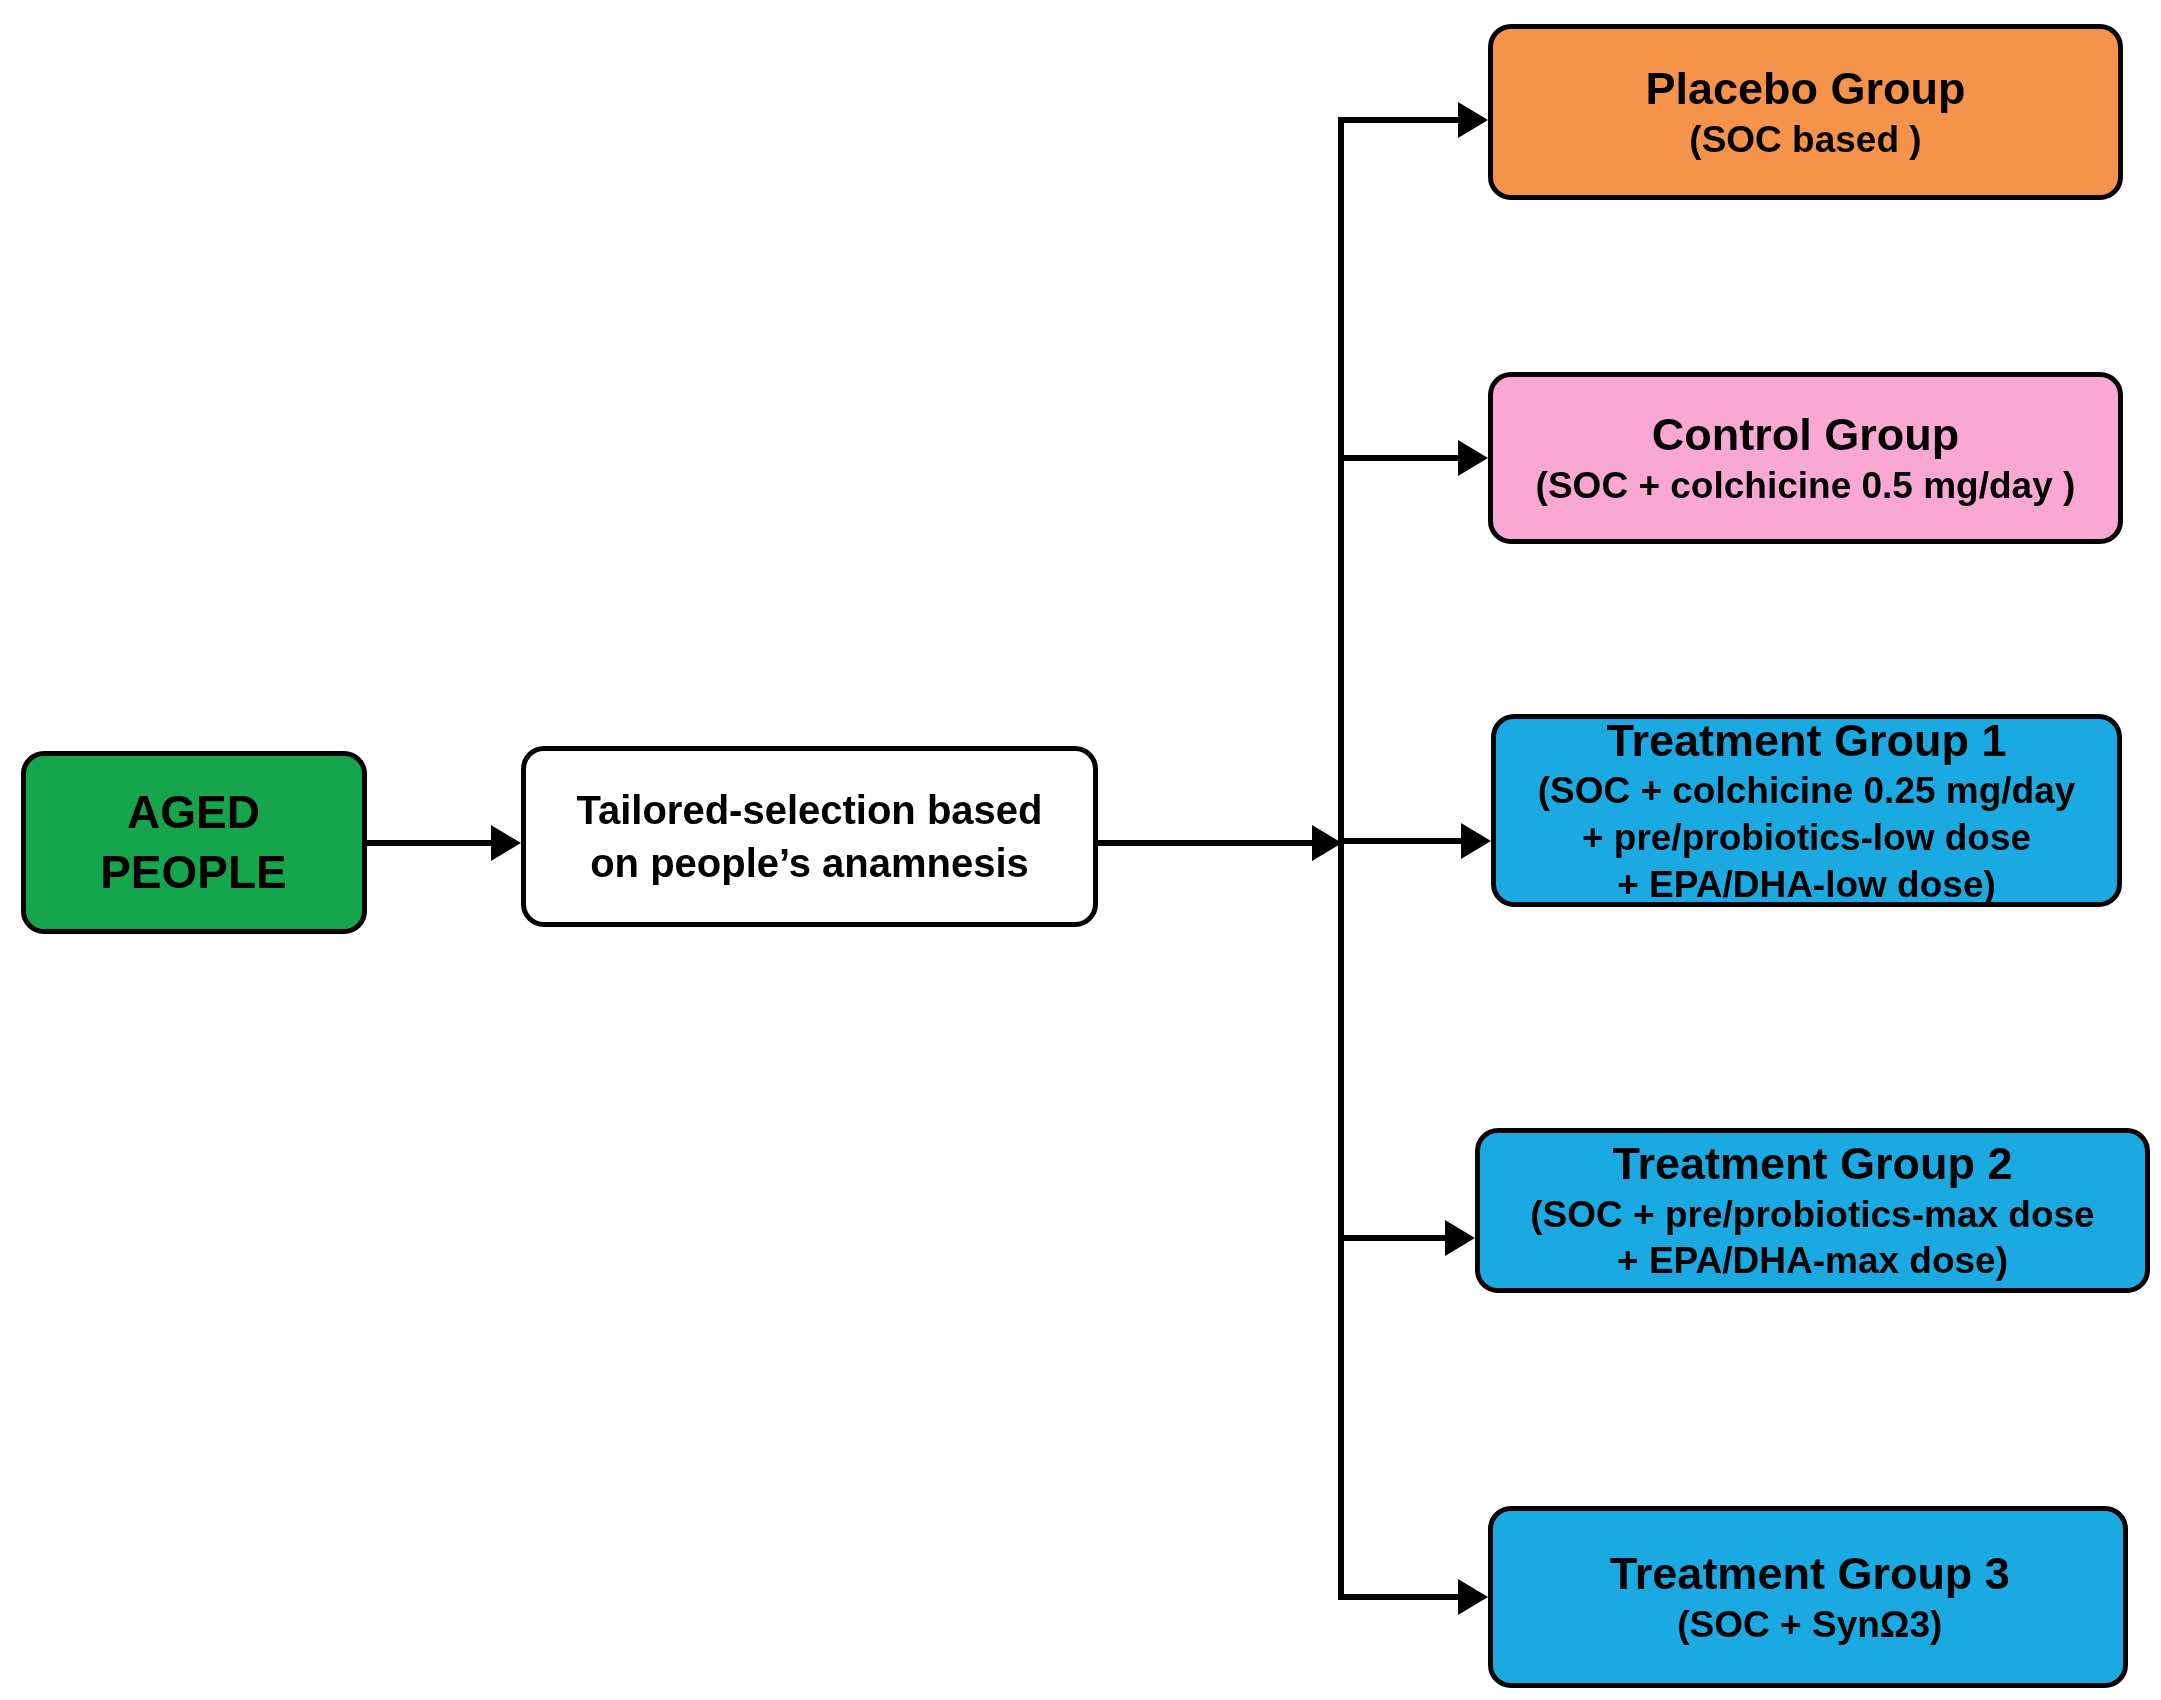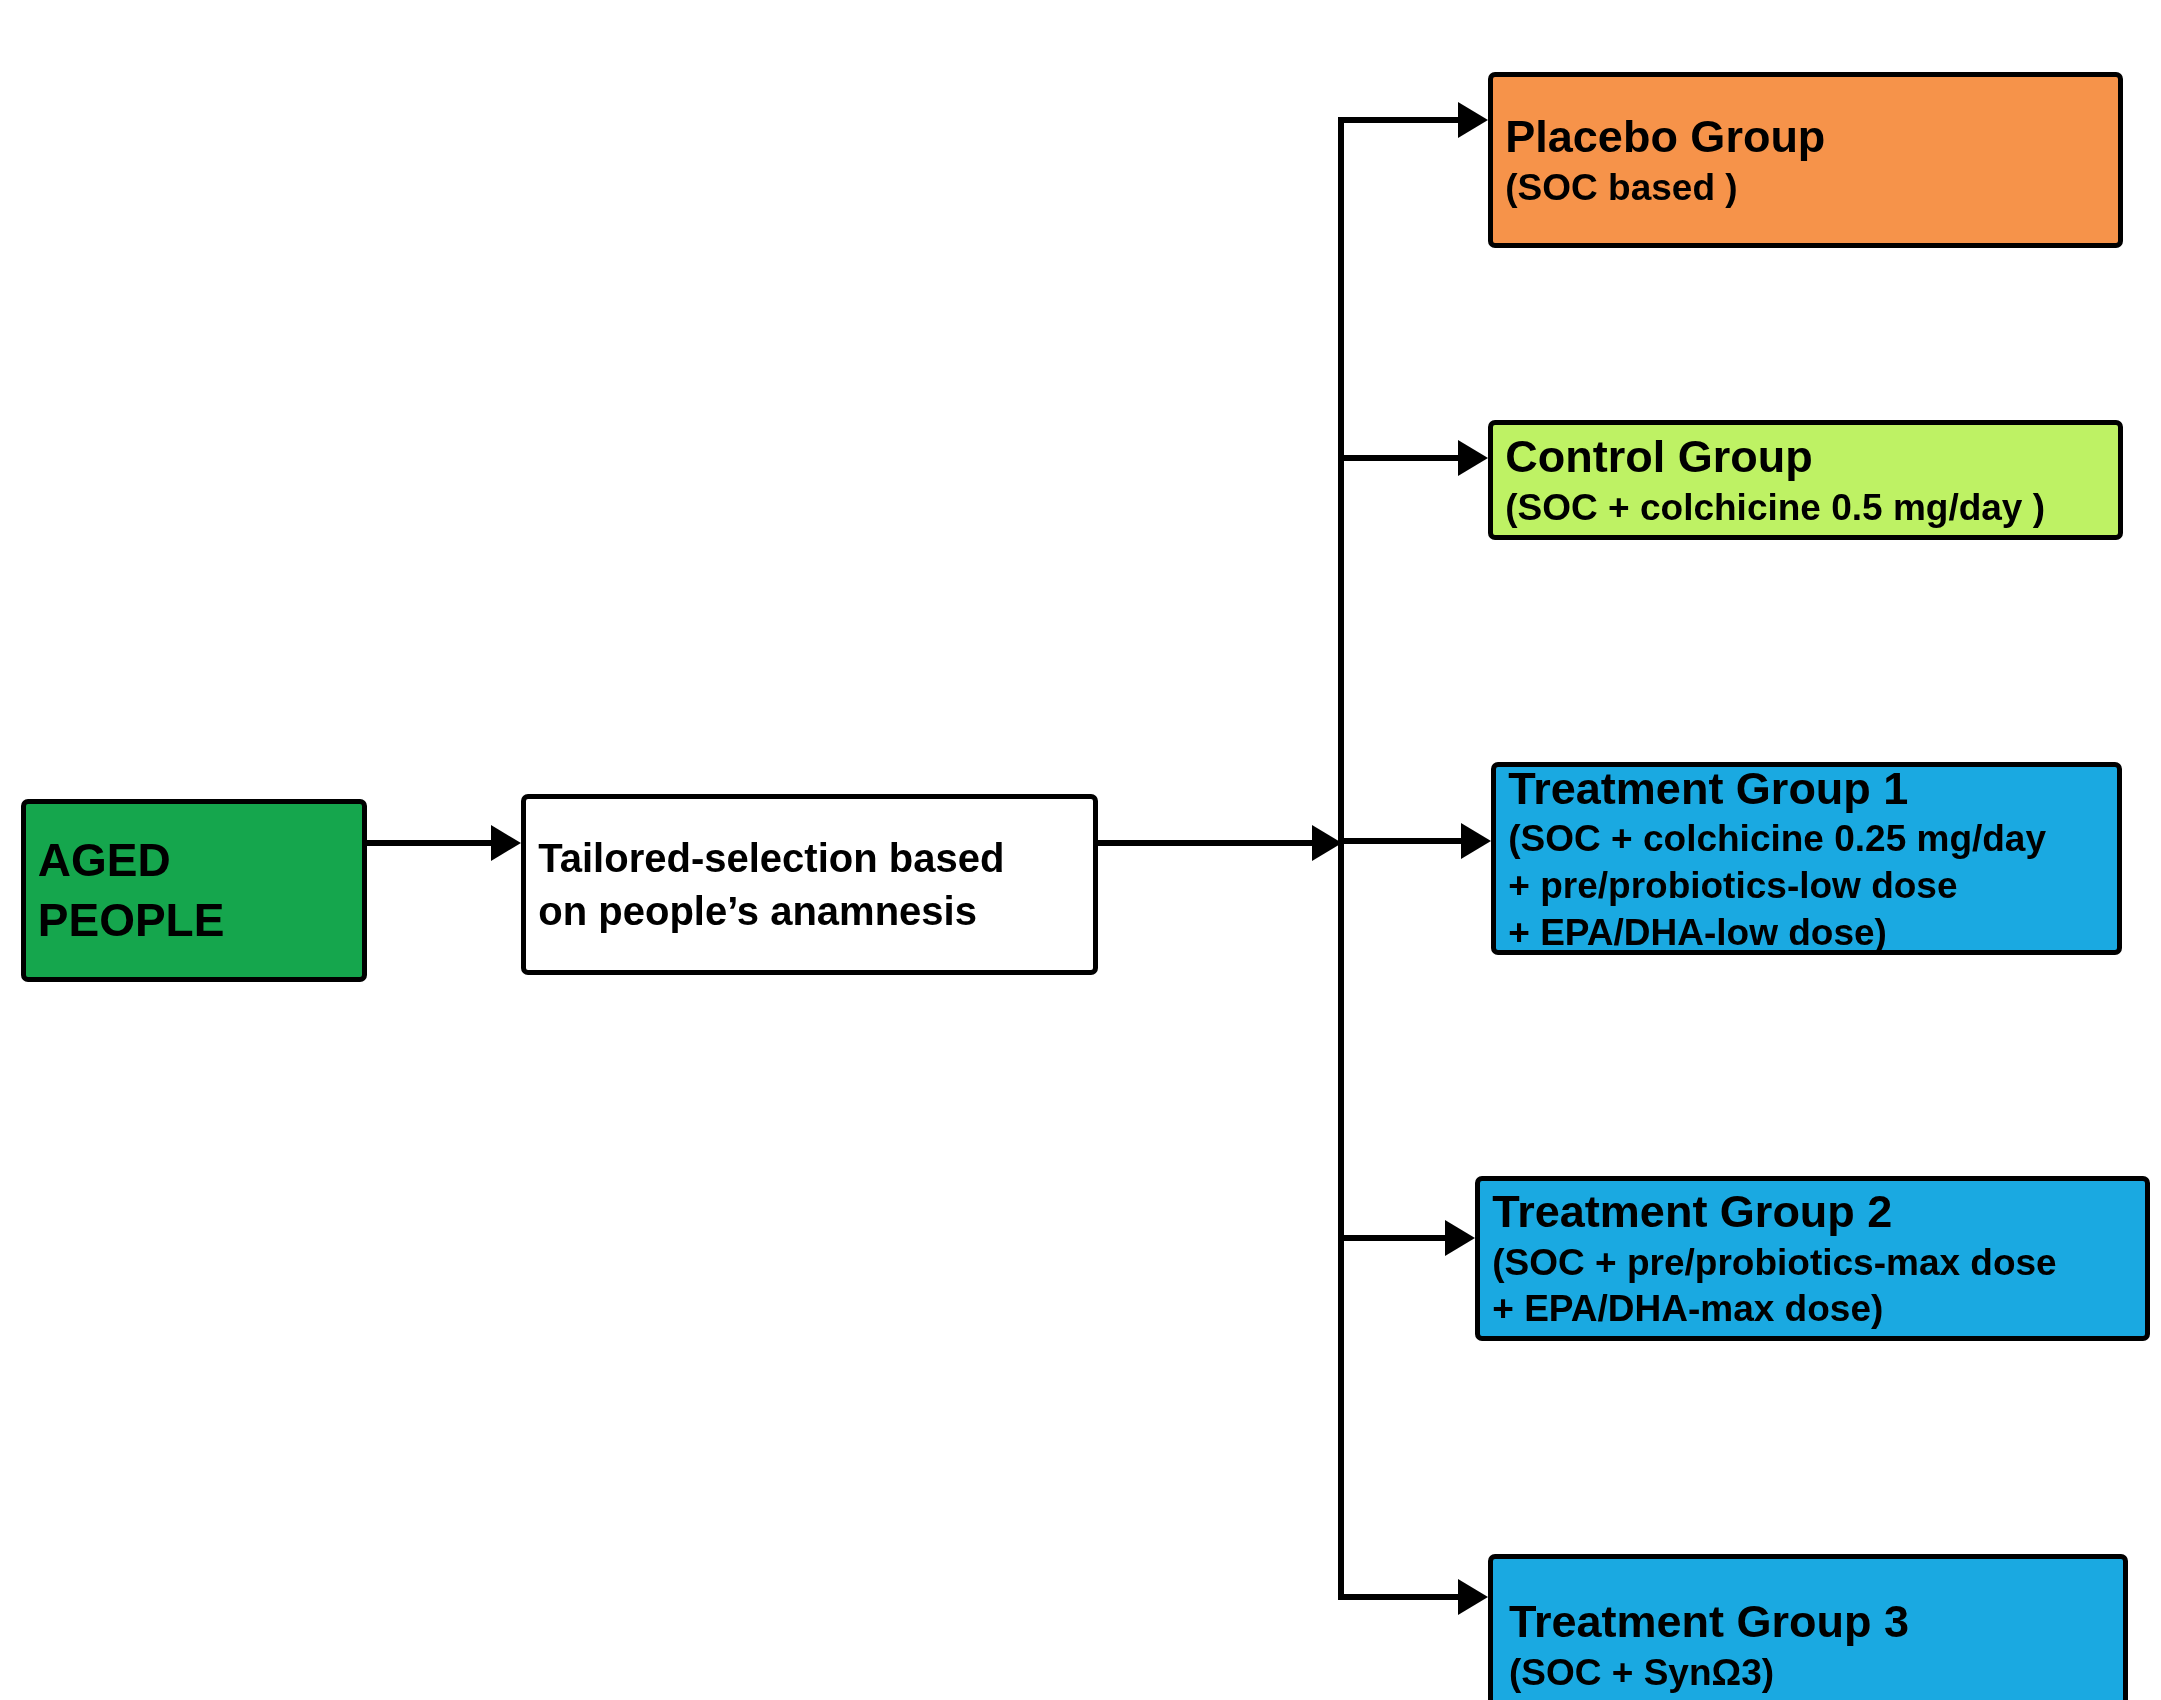--- a/index.html
+++ b/index.html
@@ -11,38 +11,37 @@
     font-family: "Liberation Sans", sans-serif;
     font-weight: 700;
     color: #000000;
     overflow: hidden;
   }
   
   .node {
     position: absolute;
     box-sizing: border-box;
     border: 5.5px solid #000000;
-    border-radius: 7px;
+    border-radius: 23px;
     display: flex;
     flex-direction: column;
-    align-items: flex-start;
+    align-items: center;
     justify-content: center;
     text-align: center;
     padding: 5.5px 12.3px;
-    margin-top: 48px;
   }
   .src-line  { font-size: 46px; line-height: 1.30; white-space: nowrap; }
   .sel-line  { font-size: 40px; line-height: 1.32; white-space: nowrap; }
   .title     { font-size: 45px; line-height: 1.24; white-space: nowrap; }
   .sub       { font-size: 37px; line-height: 1.26; white-space: nowrap; }
 
   .source    { left: 20.5px;   top: 751px; width: 346px; height: 183px; background: #15A64D; }
   .selection { left: 521px;  top: 746px; width: 577px; height: 181px; background: #ffffff; }
   .g0 { left: 1488px; top: 24px;   width: 635px; height: 176px; background: #F6934A; }
-  .g1 { left: 1488px; top: 372px;  width: 635px; height: 120px; background: #bef264; }
+  .g1 { left: 1488px; top: 372px;  width: 635px; height: 172px; background: #f9a8d4; }
   .g2 { left: 1491px; top: 714px; width: 631px; height: 193px; background: #1AA9E1; }
   .g3 { left: 1475px; top: 1128px; width: 675px; height: 165px; background: #1AA9E1; }
   .g4 { left: 1488px; top: 1506px; width: 640px; height: 182px; background: #1AA9E1; padding-left: 16px; }
 
   
   .hline { position: absolute; height: 5.5px; background: #000000; }
   .vline { position: absolute; width: 5.5px;  background: #000000; }
   .head  {
     position: absolute; width: 0; height: 0;
     border-top: 18px solid transparent;

